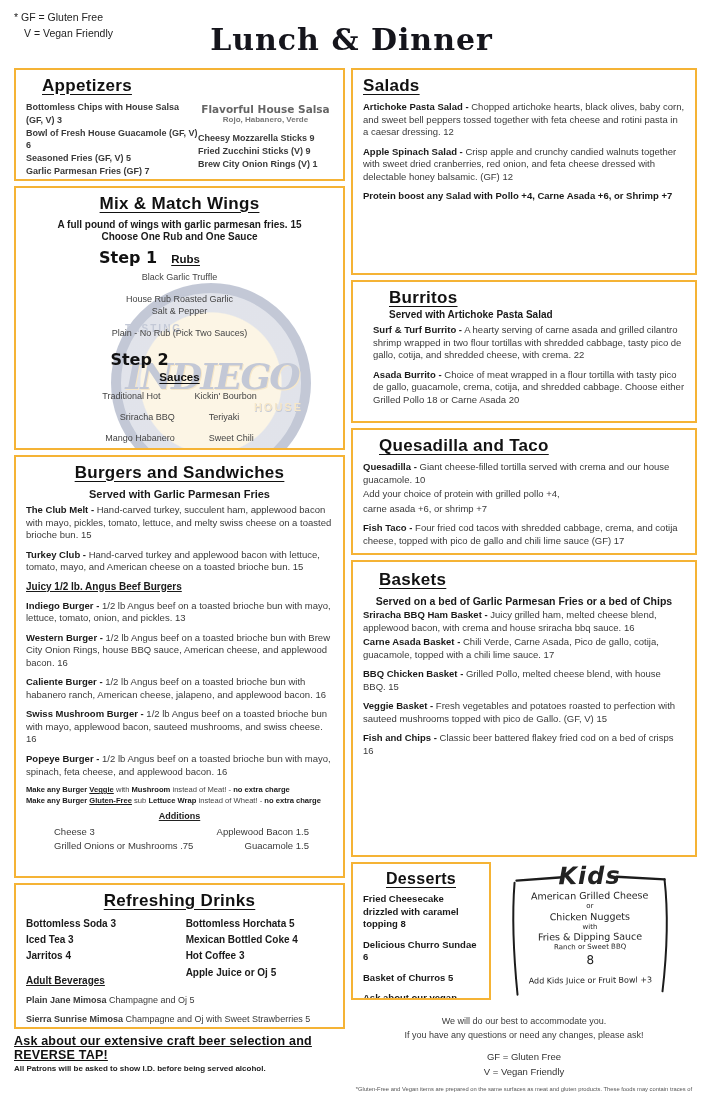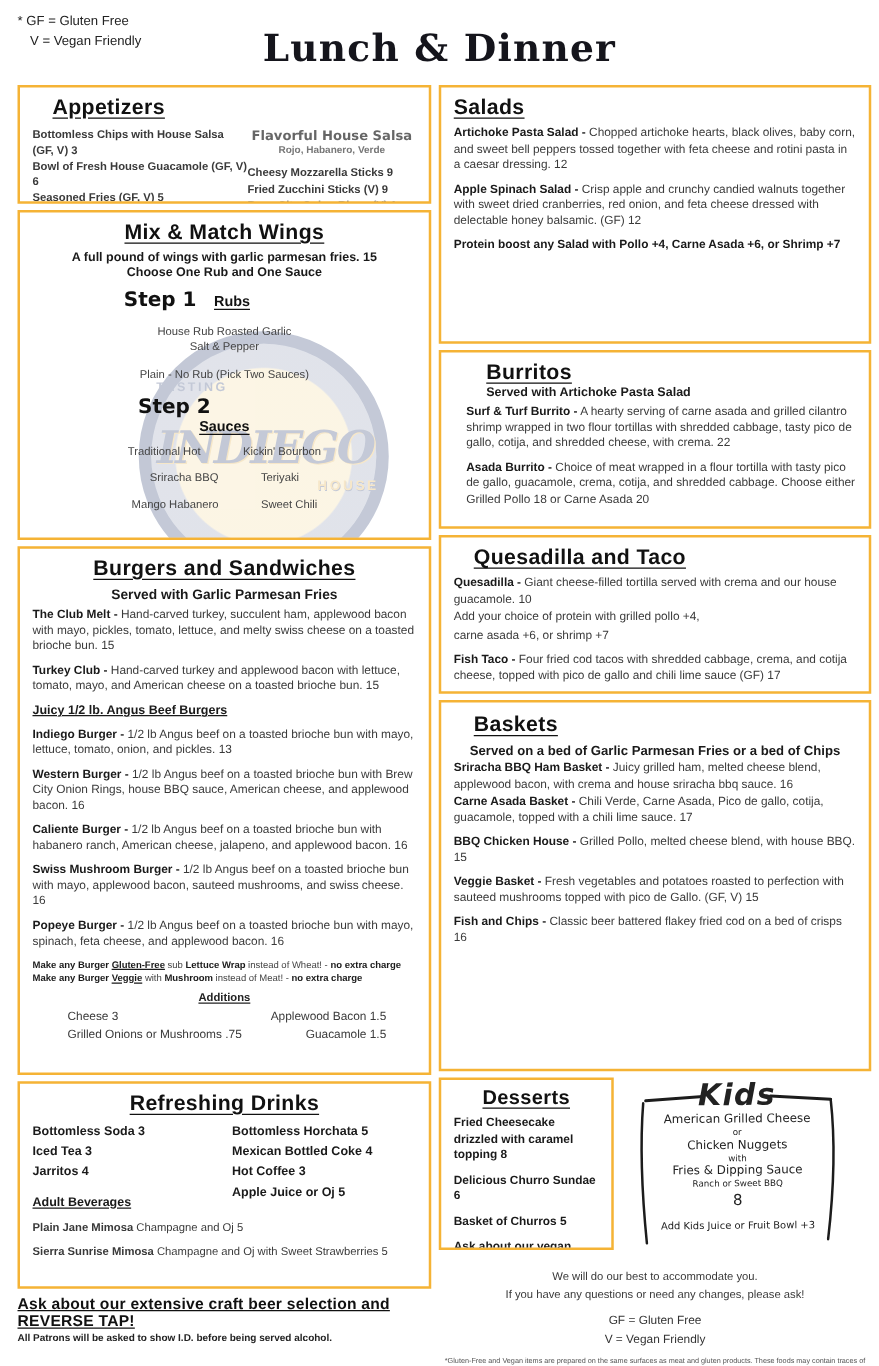--- a/index.html
+++ b/index.html
@@ -70,24 +70,24 @@
   .k-conj { font-size:7px; }
   .k-small { font-size:7px; }
   .k-price { font-size:12px; margin-top:1px; }
   .k-add { font-size:8px; margin-top:8px; }
   
   .footer-r { text-align:center; margin-top:10px; }
   .f-line { font-size:9px; color:#3a3a3a; line-height:1.5; }
   .f-leg { font-size:9.5px; color:#333; line-height:1.55; margin-top:8px; }
   .f-fine { font-size:5.8px; color:#555; margin-top:6px; line-height:1.5; padding:0 4px; }
   
-  .sec-appetizers { height:95px; }
+  .sec-appetizers { height:113px; }
   .sec-wings { height:264px; }
   .sec-burgers { height:423px; }
-  .sec-drinks { height:166px; }
+  .sec-drinks { height:146px; }
   .sec-salads { height:207px; }
   .sec-burritos { height:143px;padding-left:20px; }
   .sec-quesadilla { height:127px; }
   .sec-baskets { height:297px; padding-top:6px; }
   .salad-note { font-size:9.5px; font-weight:bold; color:#1a1a1a; margin-top:2px; }
 </style>
 </head>
 <body>
 
 <div class="legend">
@@ -130,20 +130,21 @@
       </div>
       <div class="wings-center">
         <h2 class="hdr center" style="margin-left:0;">Mix &amp; Match Wings</h2>
         <div class="sub-bold" style="margin-bottom:1px;">A full pound of wings with garlic parmesan fries. 15</div>
         <div class="sub-bold">Choose One Rub and One Sauce</div>
         <div class="step-row" style="margin-right:60px;">
           <span class="step-label">Step 1</span>
           <span class="step-sub">Rubs</span>
         </div>
         <div class="rub-group">
+          <div>Black Garlic Truffle</div>
         </div>
         <div class="rub-group">
           <div>House Rub Roasted Garlic</div>
           <div>Salt &amp; Pepper</div>
         </div>
         <div class="rub-group">
           <div>Plain - No Rub (Pick Two Sauces)</div>
         </div>
         <div class="step-row" style="margin-top:0; margin-right:80px;">
           <span class="step-label">Step 2</span>
@@ -169,22 +170,22 @@
       <h2 class="hdr center">Burgers and Sandwiches</h2>
       <div class="sub-bold" style="font-size:11px;">Served with Garlic Parmesan Fries</div>
       <div class="item"><b>The Club Melt -</b><span> Hand-carved turkey, succulent ham, applewood bacon with mayo, pickles, tomato, lettuce, and melty swiss cheese on a toasted brioche bun. 15</span></div>
       <div class="item"><b>Turkey Club -</b><span> Hand-carved turkey and applewood bacon with lettuce, tomato, mayo, and American cheese on a toasted brioche bun. 15</span></div>
       <div class="subhead">Juicy 1/2 lb. Angus Beef Burgers</div>
       <div class="item"><b>Indiego Burger -</b><span> 1/2 lb Angus beef on a toasted brioche bun with mayo, lettuce, tomato, onion, and pickles. 13</span></div>
       <div class="item"><b>Western Burger -</b><span> 1/2 lb Angus beef on a toasted brioche bun with Brew City Onion Rings, house BBQ sauce, American cheese, and applewood bacon. 16</span></div>
       <div class="item"><b>Caliente Burger -</b><span> 1/2 lb Angus beef on a toasted brioche bun with habanero ranch, American cheese, jalapeno, and applewood bacon. 16</span></div>
       <div class="item"><b>Swiss Mushroom Burger -</b><span> 1/2 lb Angus beef on a toasted brioche bun with mayo, applewood bacon, sauteed mushrooms, and swiss cheese. 16</span></div>
       <div class="item"><b>Popeye Burger -</b><span> 1/2 lb Angus beef on a toasted brioche bun with mayo, spinach, feta cheese, and applewood bacon. 16</span></div>
+      <div class="note-line"><span>Make any Burger </span><span class="und">Veggie</span><span class="reg"> with </span><span>Mushroom</span><span class="reg"> instead of Meat! - </span><span>no extra charge</span></div>
       <div class="note-line"><span>Make any Burger </span><span class="und">Gluten-Free</span><span class="reg"> sub </span><span>Lettuce Wrap</span><span class="reg"> instead of Wheat! - </span><span>no extra charge</span></div>
-      <div class="note-line"><span>Make any Burger </span><span class="und">Veggie</span><span class="reg"> with </span><span>Mushroom</span><span class="reg"> instead of Meat! - </span><span>no extra charge</span></div>
       <div class="additions-h">Additions</div>
       <div class="add-row">
         <span>Cheese 3</span>
         <span>Applewood Bacon 1.5</span>
       </div>
       <div class="add-row">
         <span>Grilled Onions or Mushrooms .75</span>
         <span>Guacamole 1.5</span>
       </div>
     </section>
@@ -238,21 +239,21 @@
       <div class="item tight">Add your choice of protein with grilled pollo +4,</div>
       <div class="item">carne asada +6, or shrimp +7</div>
       <div class="item"><b>Fish Taco -</b><span> Four fried cod tacos with shredded cabbage, crema, and cotija cheese, topped with pico de gallo and chili lime sauce (GF) 17</span></div>
     </section>
 
     <section class="box sec-baskets">
       <h2 class="hdr indent">Baskets</h2>
       <div class="sub-bold" style="font-size:10.5px; margin-bottom:2px;">Served on a bed of Garlic Parmesan Fries or a bed of Chips</div>
       <div class="item tight"><b>Sriracha BBQ Ham Basket -</b><span> Juicy grilled ham, melted cheese blend, applewood bacon, with crema and house sriracha bbq sauce. 16</span></div>
       <div class="item"><b>Carne Asada Basket -</b><span> Chili Verde, Carne Asada, Pico de gallo, cotija, guacamole, topped with a chili lime sauce. 17</span></div>
-      <div class="item"><b>BBQ Chicken House -</b><span> Grilled Pollo, melted cheese blend, with house BBQ. 15</span></div>
+      <div class="item"><b>BBQ Chicken Basket -</b><span> Grilled Pollo, melted cheese blend, with house BBQ. 15</span></div>
       <div class="item"><b>Veggie Basket -</b><span> Fresh vegetables and potatoes roasted to perfection with sauteed mushrooms topped with pico de Gallo. (GF, V) 15</span></div>
       <div class="item"><b>Fish and Chips -</b><span> Classic beer battered flakey fried cod on a bed of crisps 16</span></div>
     </section>
 
     <div class="bottom-row">
       <section class="box desserts-box">
         <h2 class="hdr center" style="font-size:16px;">Desserts</h2>
         <div class="item">Fried Cheesecake drizzled with caramel topping 8</div>
         <div class="item">Delicious Churro Sundae 6</div>
         <div class="item">Basket of Churros 5</div>

